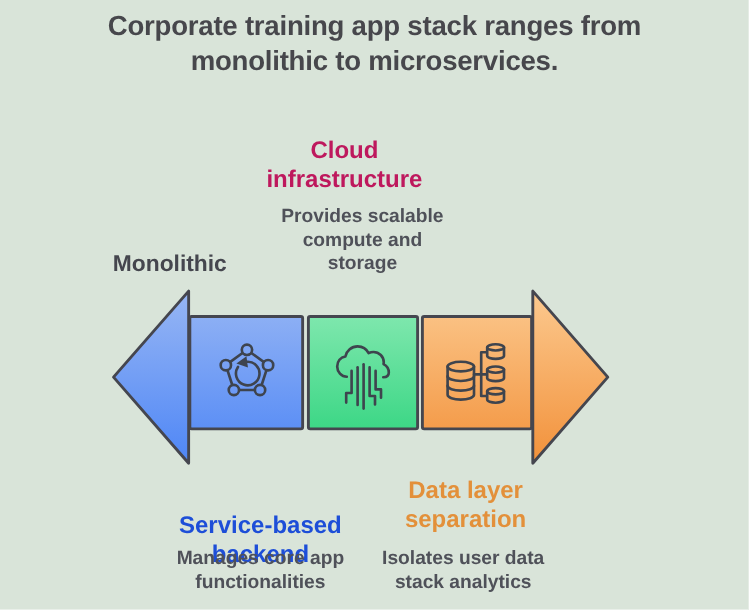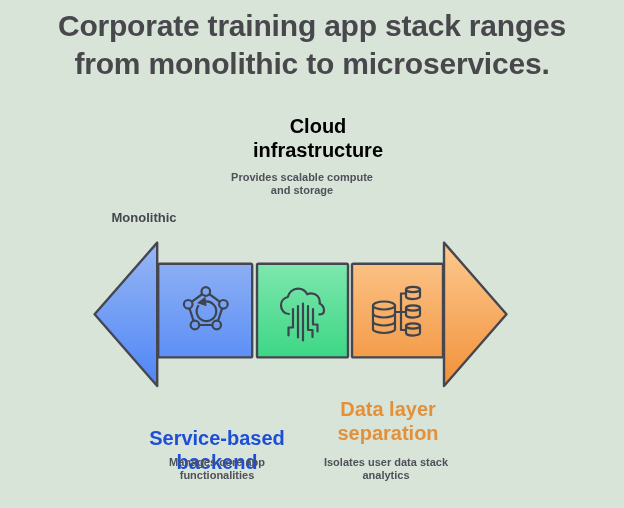--- a/index.html
+++ b/index.html
@@ -8,42 +8,42 @@
     width:624px;height:508px;
     background:#d9e4d9;
     overflow:hidden;
     font-family:"Liberation Sans","DejaVu Sans",sans-serif;
     font-weight:bold;
   }
   .abs{position:absolute;}
   .title{
     left:52px;top:7px;width:520px;
     text-align:center;
-    font-size:30px;line-height:1.28;
+    font-size:23px;line-height:1.28;
     letter-spacing:-0.2px;
     color:#47474c;
   }
   .heading{
     text-align:center;
     font-size:20px;line-height:1.2;
   }
-  .heading.cloud{left:243px;top:114px;width:150px;color:#000000;}
+  .heading.cloud{left:212px;top:114px;width:150px;color:#be185d;}
   .heading.service{left:137px;top:397px;width:160px;color:#1d4ed8;margin-top:29px;}
   .heading.data{left:328px;top:397px;width:120px;color:#e3903a;}
   .desc{
     text-align:center;
-    font-size:11px;line-height:1.22;
+    font-size:16px;line-height:1.22;
     color:#4f5159;
   }
   .desc.cloud{left:229px;top:171px;width:146px;}
   .desc.service{left:147px;top:456px;width:140px;}
   .desc.data{left:308px;top:456px;width:156px;}
   .endlabel{
-    text-align:center;
-    font-size:13px;
+    text-align:left;
+    font-size:19px;
     color:#45464e;
   }
   .endlabel.left{left:94px;top:210px;width:100px;}
   .endlabel.right{left:411px;top:211px;width:100px;}
   svg{position:absolute;left:0;top:0;}
 </style>
 </head>
 <body>
 
 <div class="canvas">

